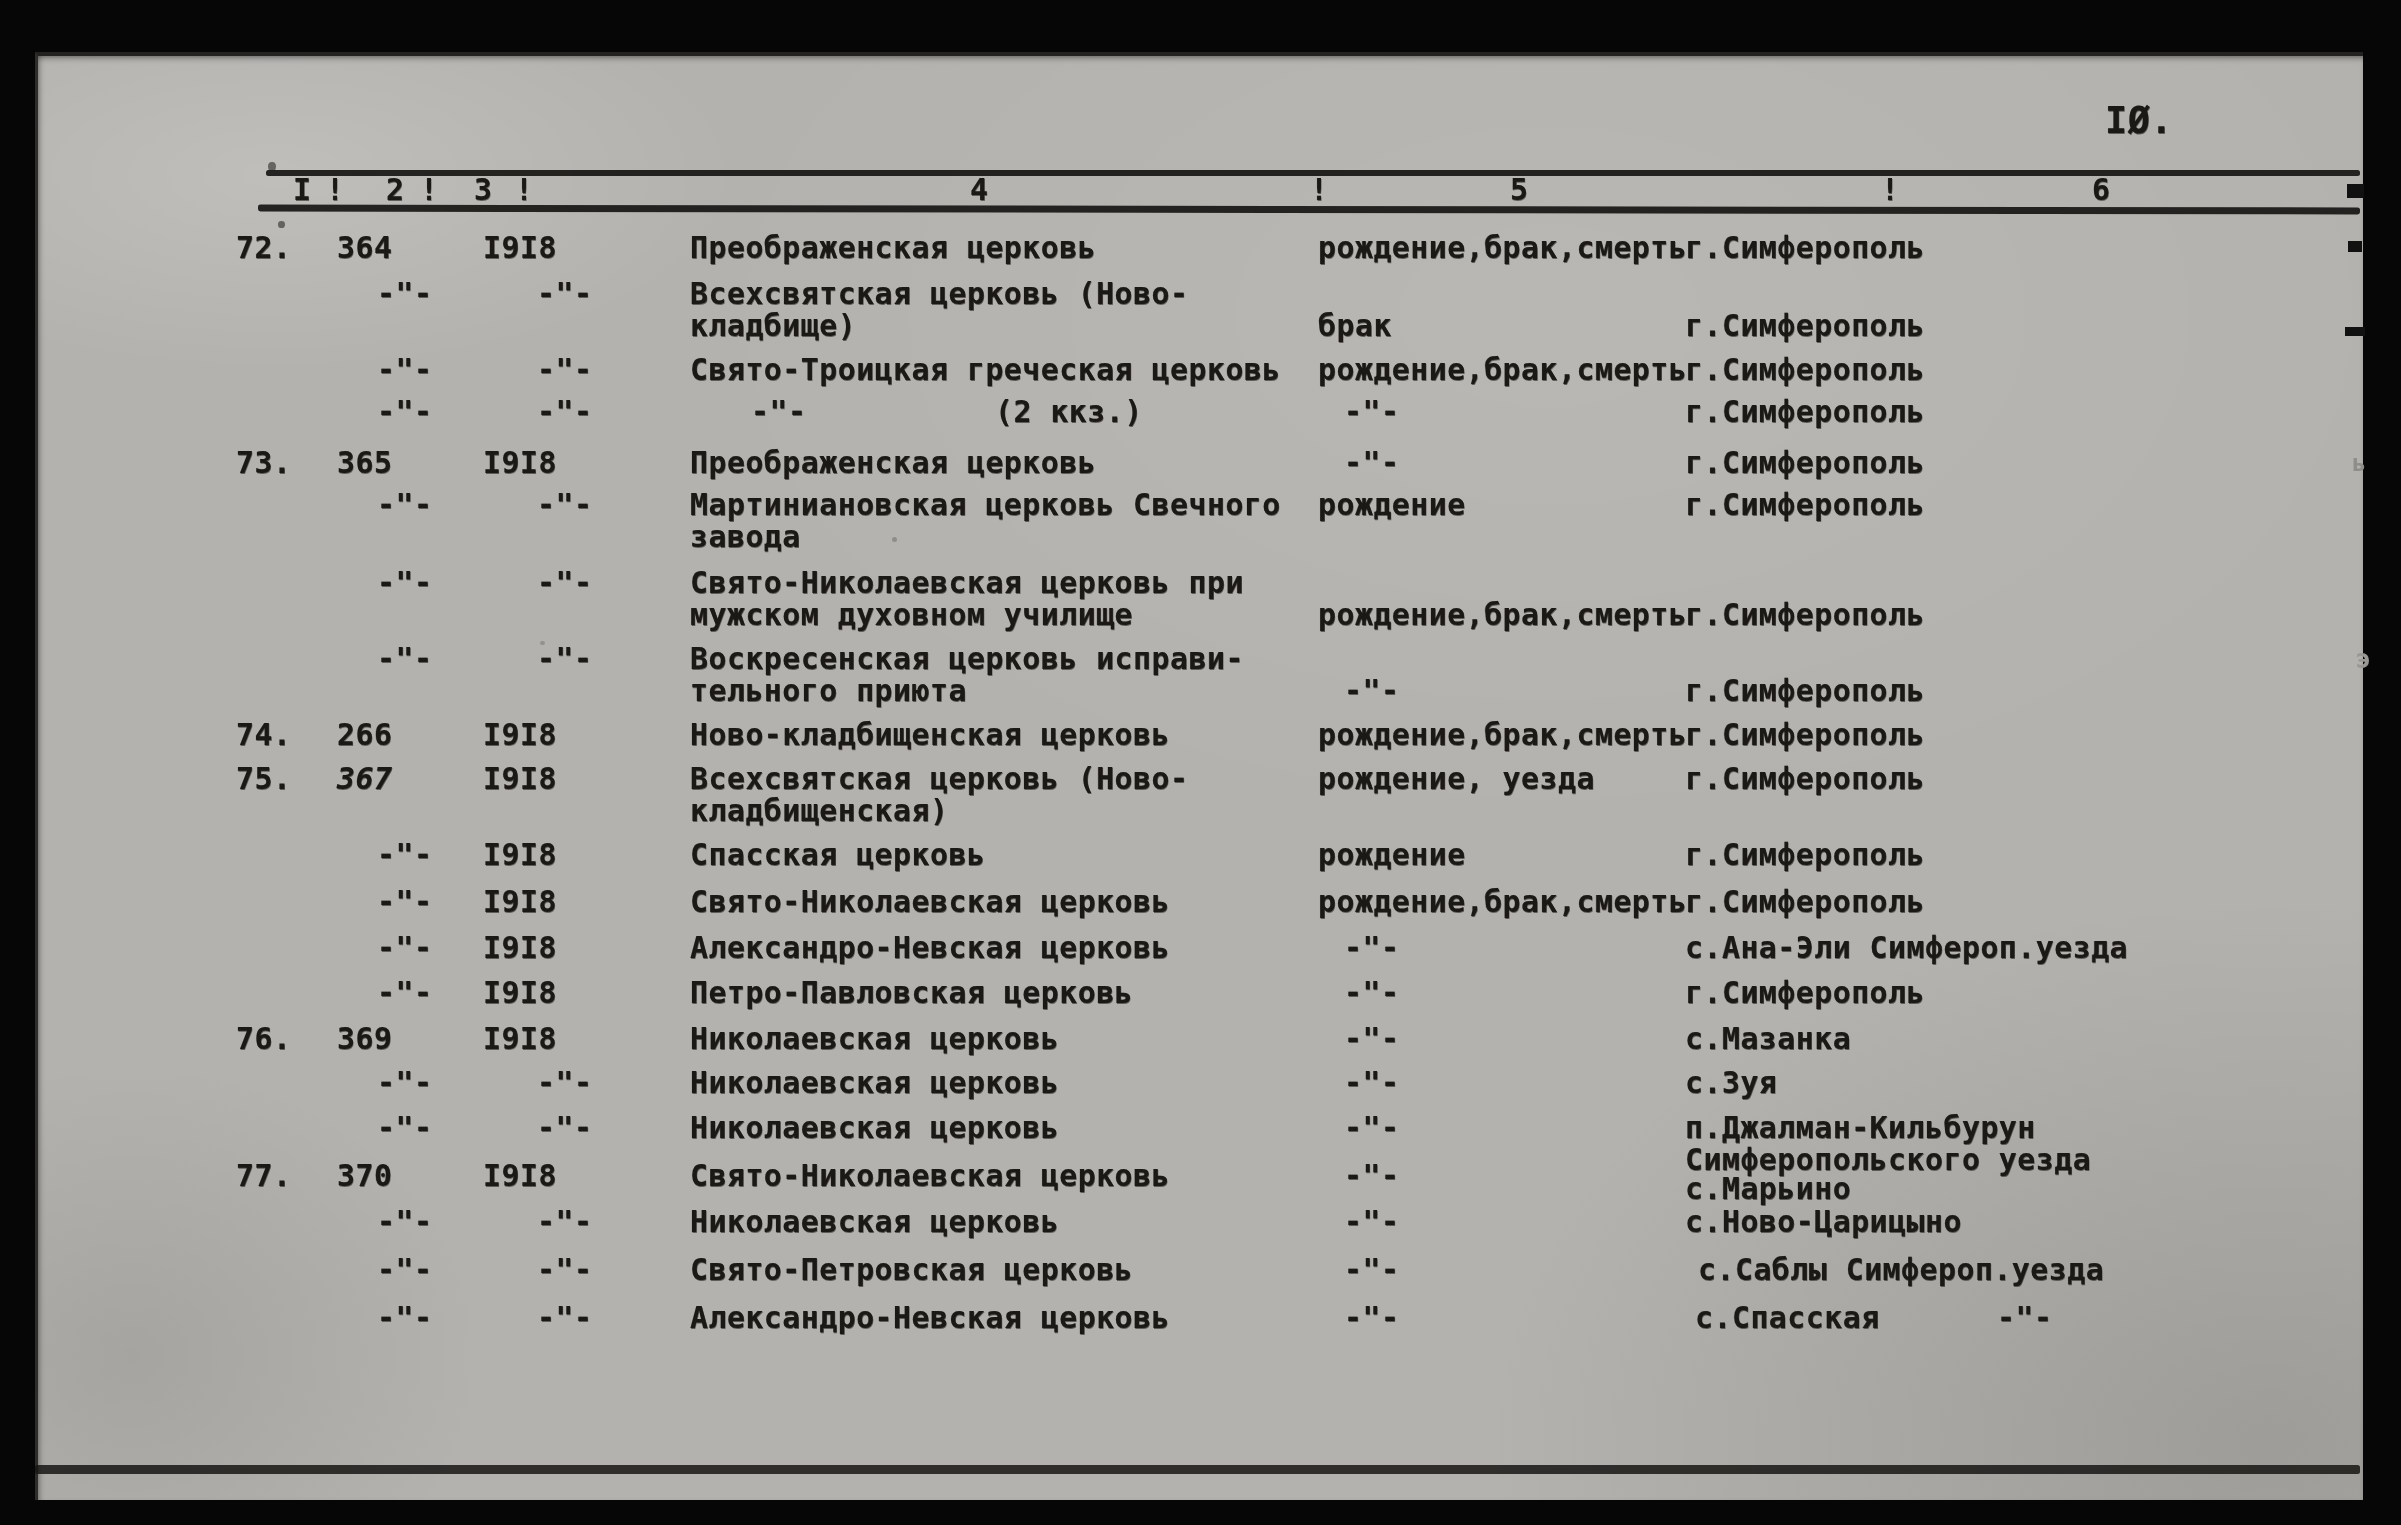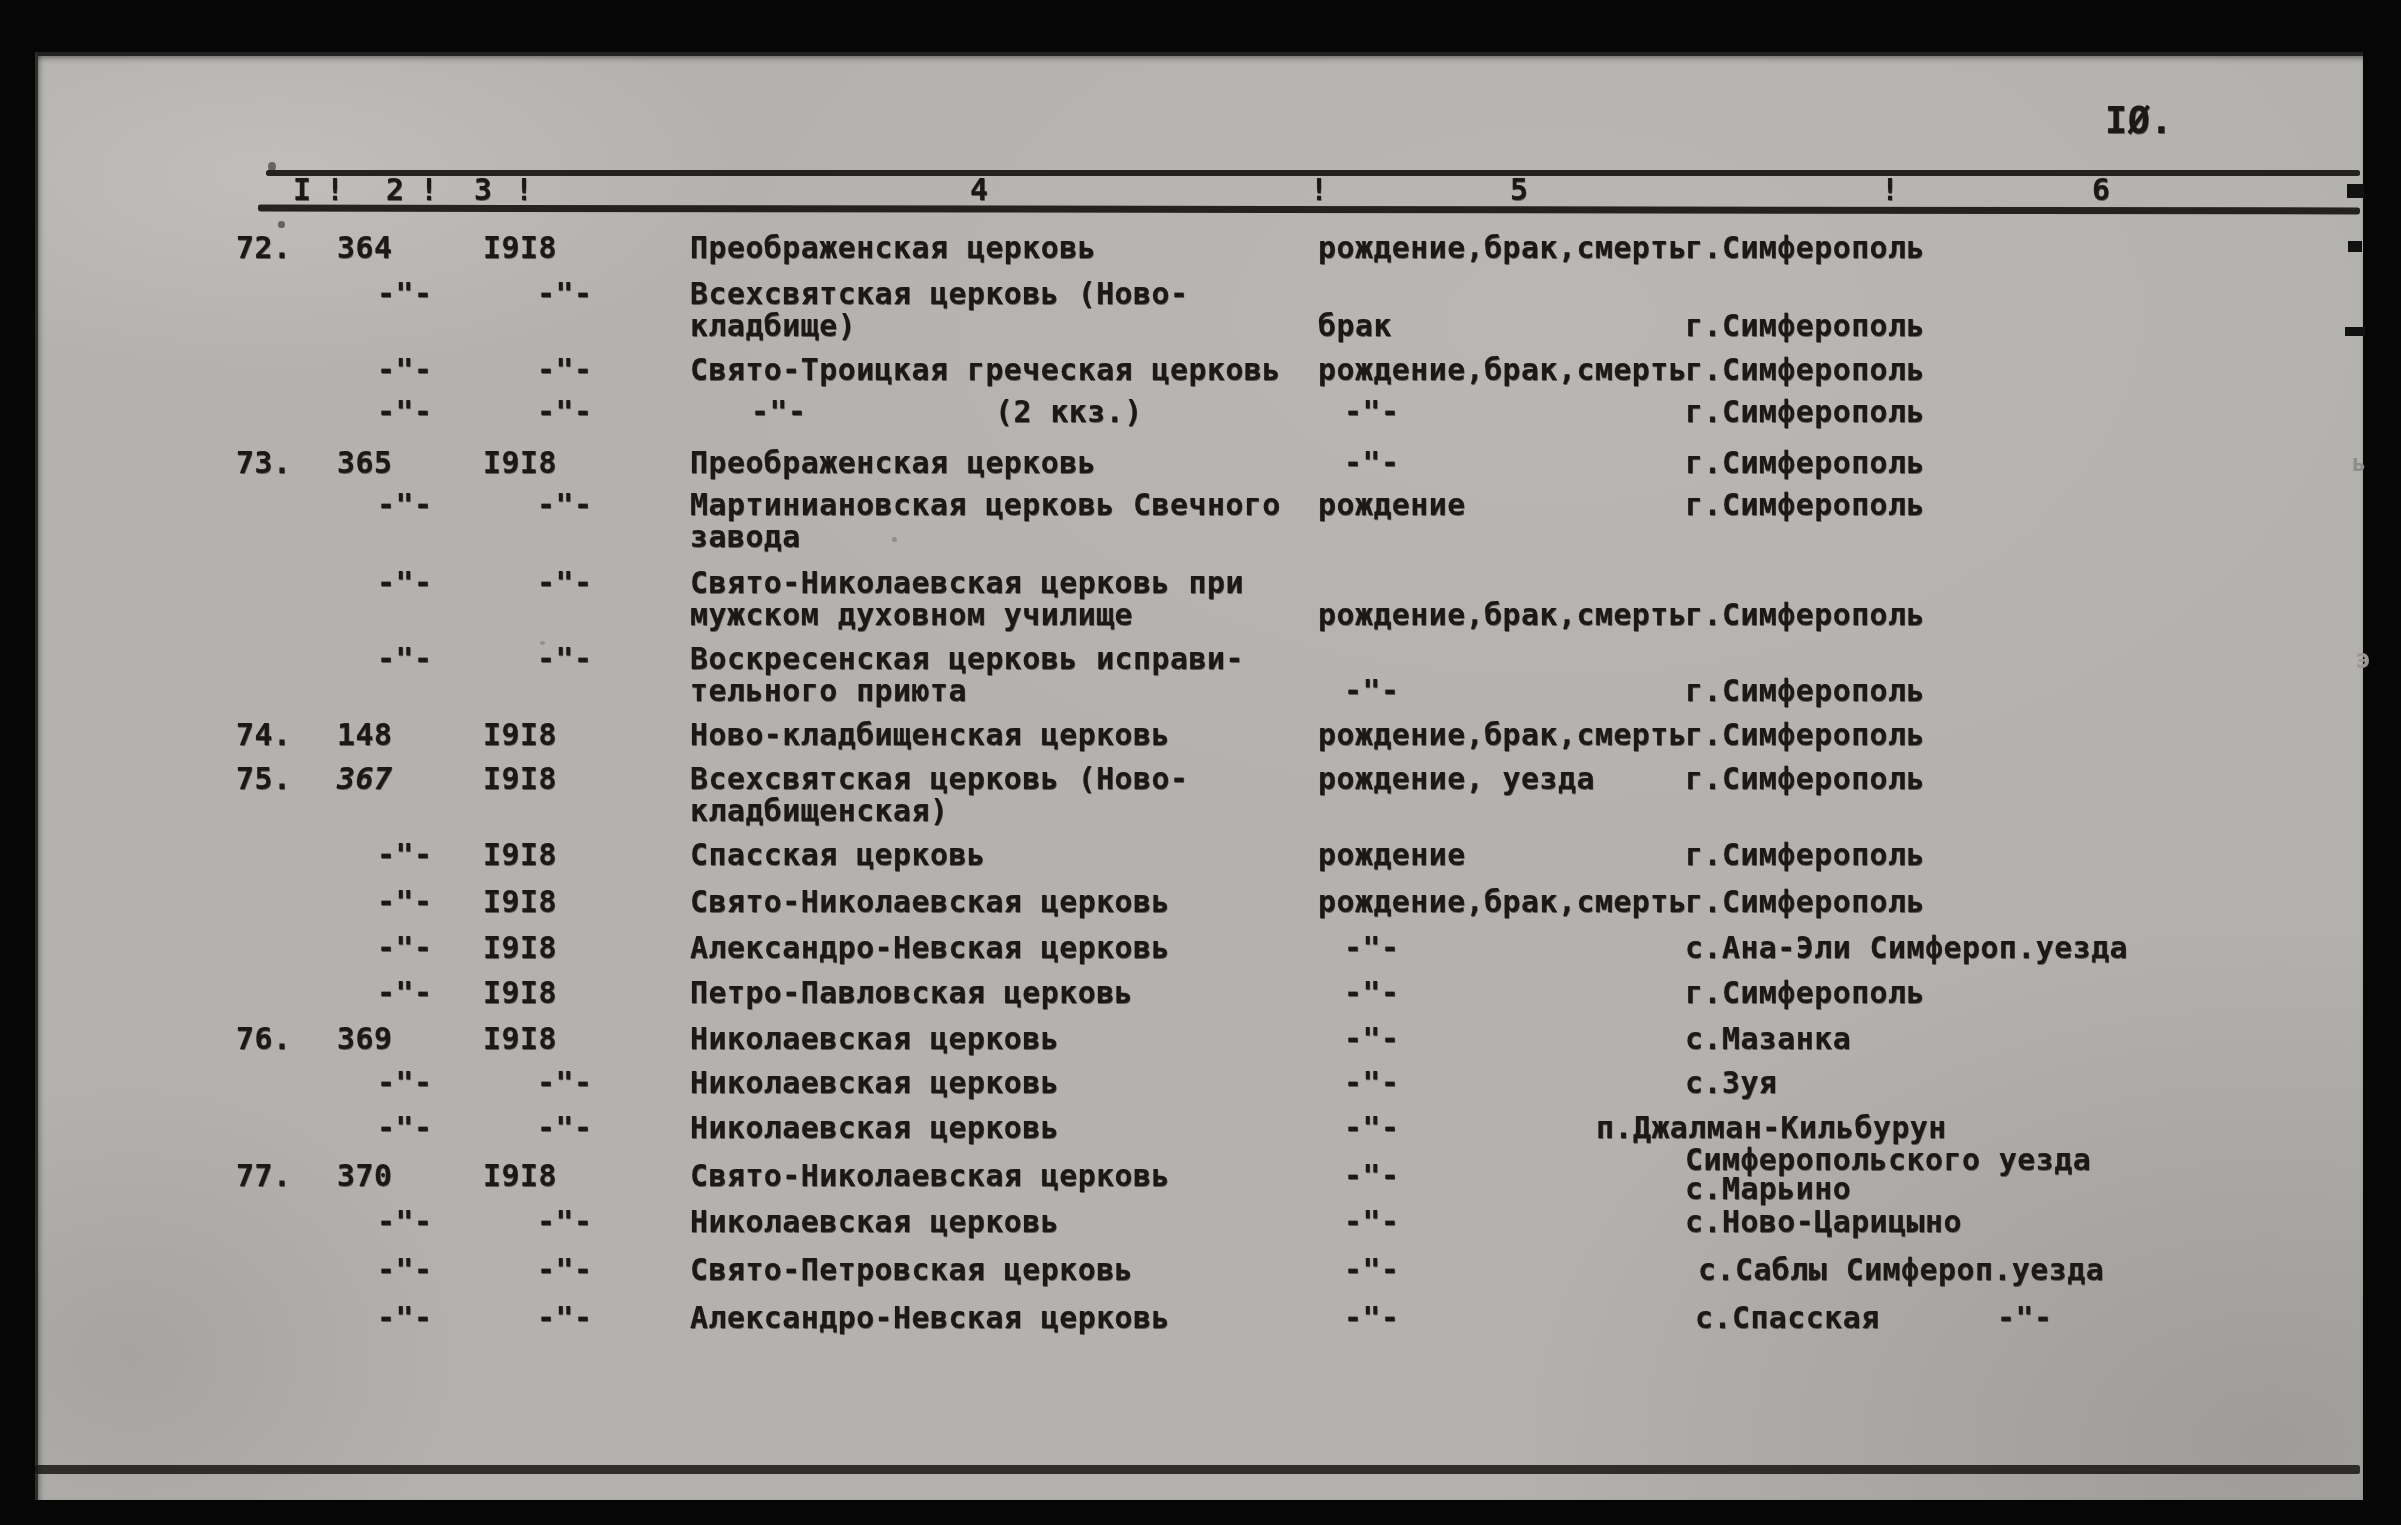--- a/index.html
+++ b/index.html
@@ -121,21 +121,21 @@
     <div>
       <span class="t" style="left: 377px; top: 643px;">-"-</span>
       <span class="t" style="left: 537px; top: 643px;">-"-</span>
       <span class="t" style="left: 690px; top: 643px;">Воскресенская церковь исправи-</span>
       <span class="t" style="left: 690px; top: 675px;">тельного приюта</span>
       <span class="t" style="left: 1344px; top: 675px;">-"-</span>
       <span class="t" style="left: 1685px; top: 675px;">г.Симферополь</span>
     </div>
     <div>
       <span class="t" style="left: 236px; top: 719px;">74.</span>
-      <span class="t" style="left: 337px; top: 719px;">148</span>
+      <span class="t" style="left: 337px; top: 719px;">266</span>
       <span class="t" style="left: 483px; top: 719px;">I9I8</span>
       <span class="t" style="left: 690px; top: 719px;">Ново-кладбищенская церковь</span>
       <span class="t" style="left: 1318px; top: 719px;">рождение,брак,смерть</span>
       <span class="t" style="left: 1685px; top: 719px;">г.Симферополь</span>
     </div>
     <div>
       <span class="t" style="left: 236px; top: 763px;">75.</span>
       <span class="t" style="left: 337px; top: 763px; font-style: italic;">367</span>
       <span class="t" style="left: 483px; top: 763px;">I9I8</span>
       <span class="t" style="left: 690px; top: 763px;">Всехсвятская церковь (Ново-</span>
@@ -184,21 +184,21 @@
       <span class="t" style="left: 537px; top: 1067px;">-"-</span>
       <span class="t" style="left: 690px; top: 1067px;">Николаевская церковь</span>
       <span class="t" style="left: 1344px; top: 1067px;">-"-</span>
       <span class="t" style="left: 1685px; top: 1067px;">с.Зуя</span>
     </div>
     <div>
       <span class="t" style="left: 377px; top: 1112px;">-"-</span>
       <span class="t" style="left: 537px; top: 1112px;">-"-</span>
       <span class="t" style="left: 690px; top: 1112px;">Николаевская церковь</span>
       <span class="t" style="left: 1344px; top: 1112px;">-"-</span>
-      <span class="t" style="left: 1596px; top: 1112px; text-align: center;">п.Джалман-Кильбурун</span>
+      <span class="t" style="left: 1685px; top: 1112px; text-align: center;">п.Джалман-Кильбурун</span>
       <span class="t" style="left: 1685px; top: 1144px;">Симферопольского уезда</span>
     </div>
     <div>
       <span class="t" style="left: 236px; top: 1160px;">77.</span>
       <span class="t" style="left: 337px; top: 1160px;">370</span>
       <span class="t" style="left: 483px; top: 1160px;">I9I8</span>
       <span class="t" style="left: 690px; top: 1160px;">Свято-Николаевская церковь</span>
       <span class="t" style="left: 1344px; top: 1160px;">-"-</span>
       <span class="t" style="left: 1685px; top: 1173px;">с.Марьино</span>
     </div>

